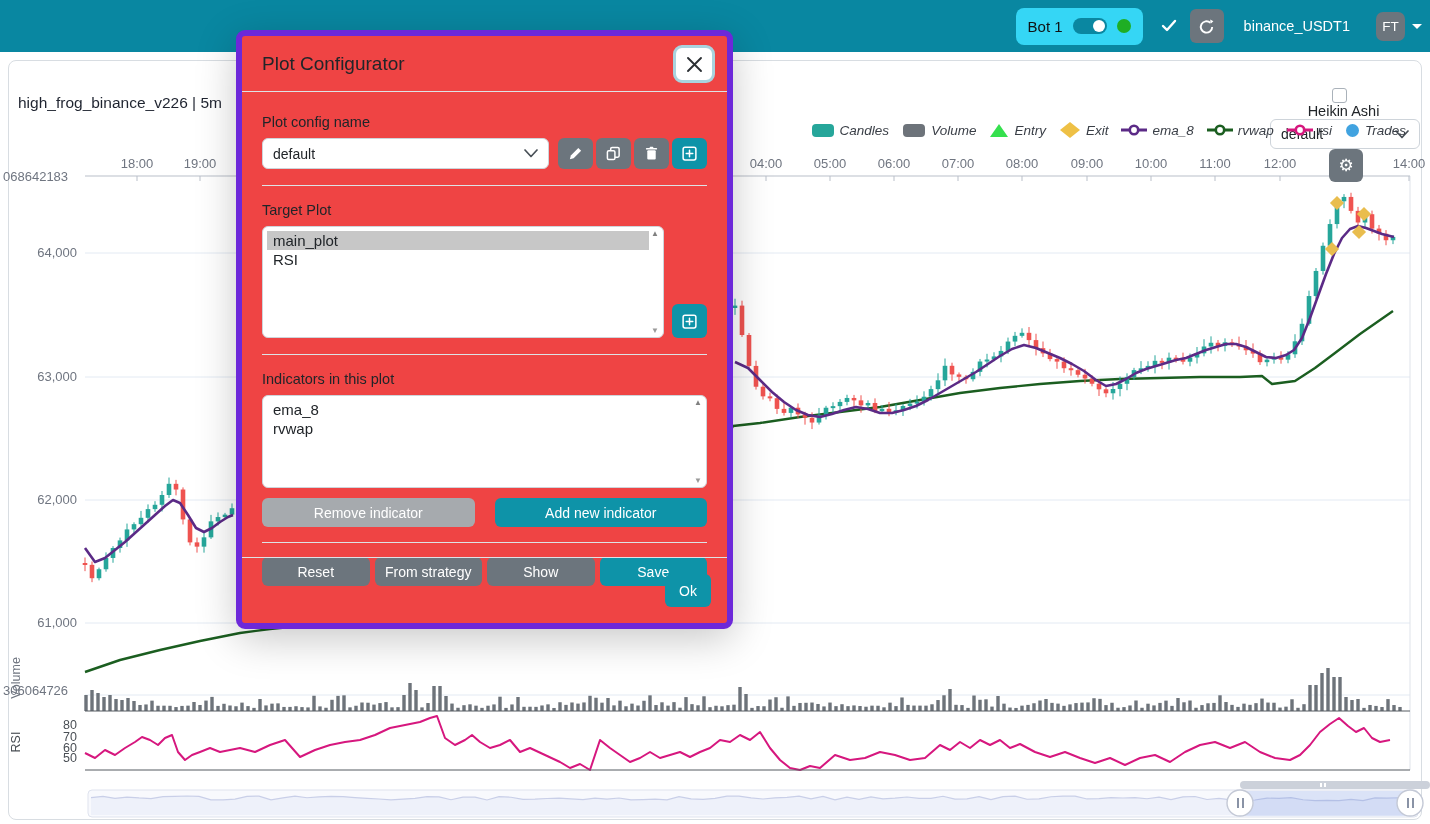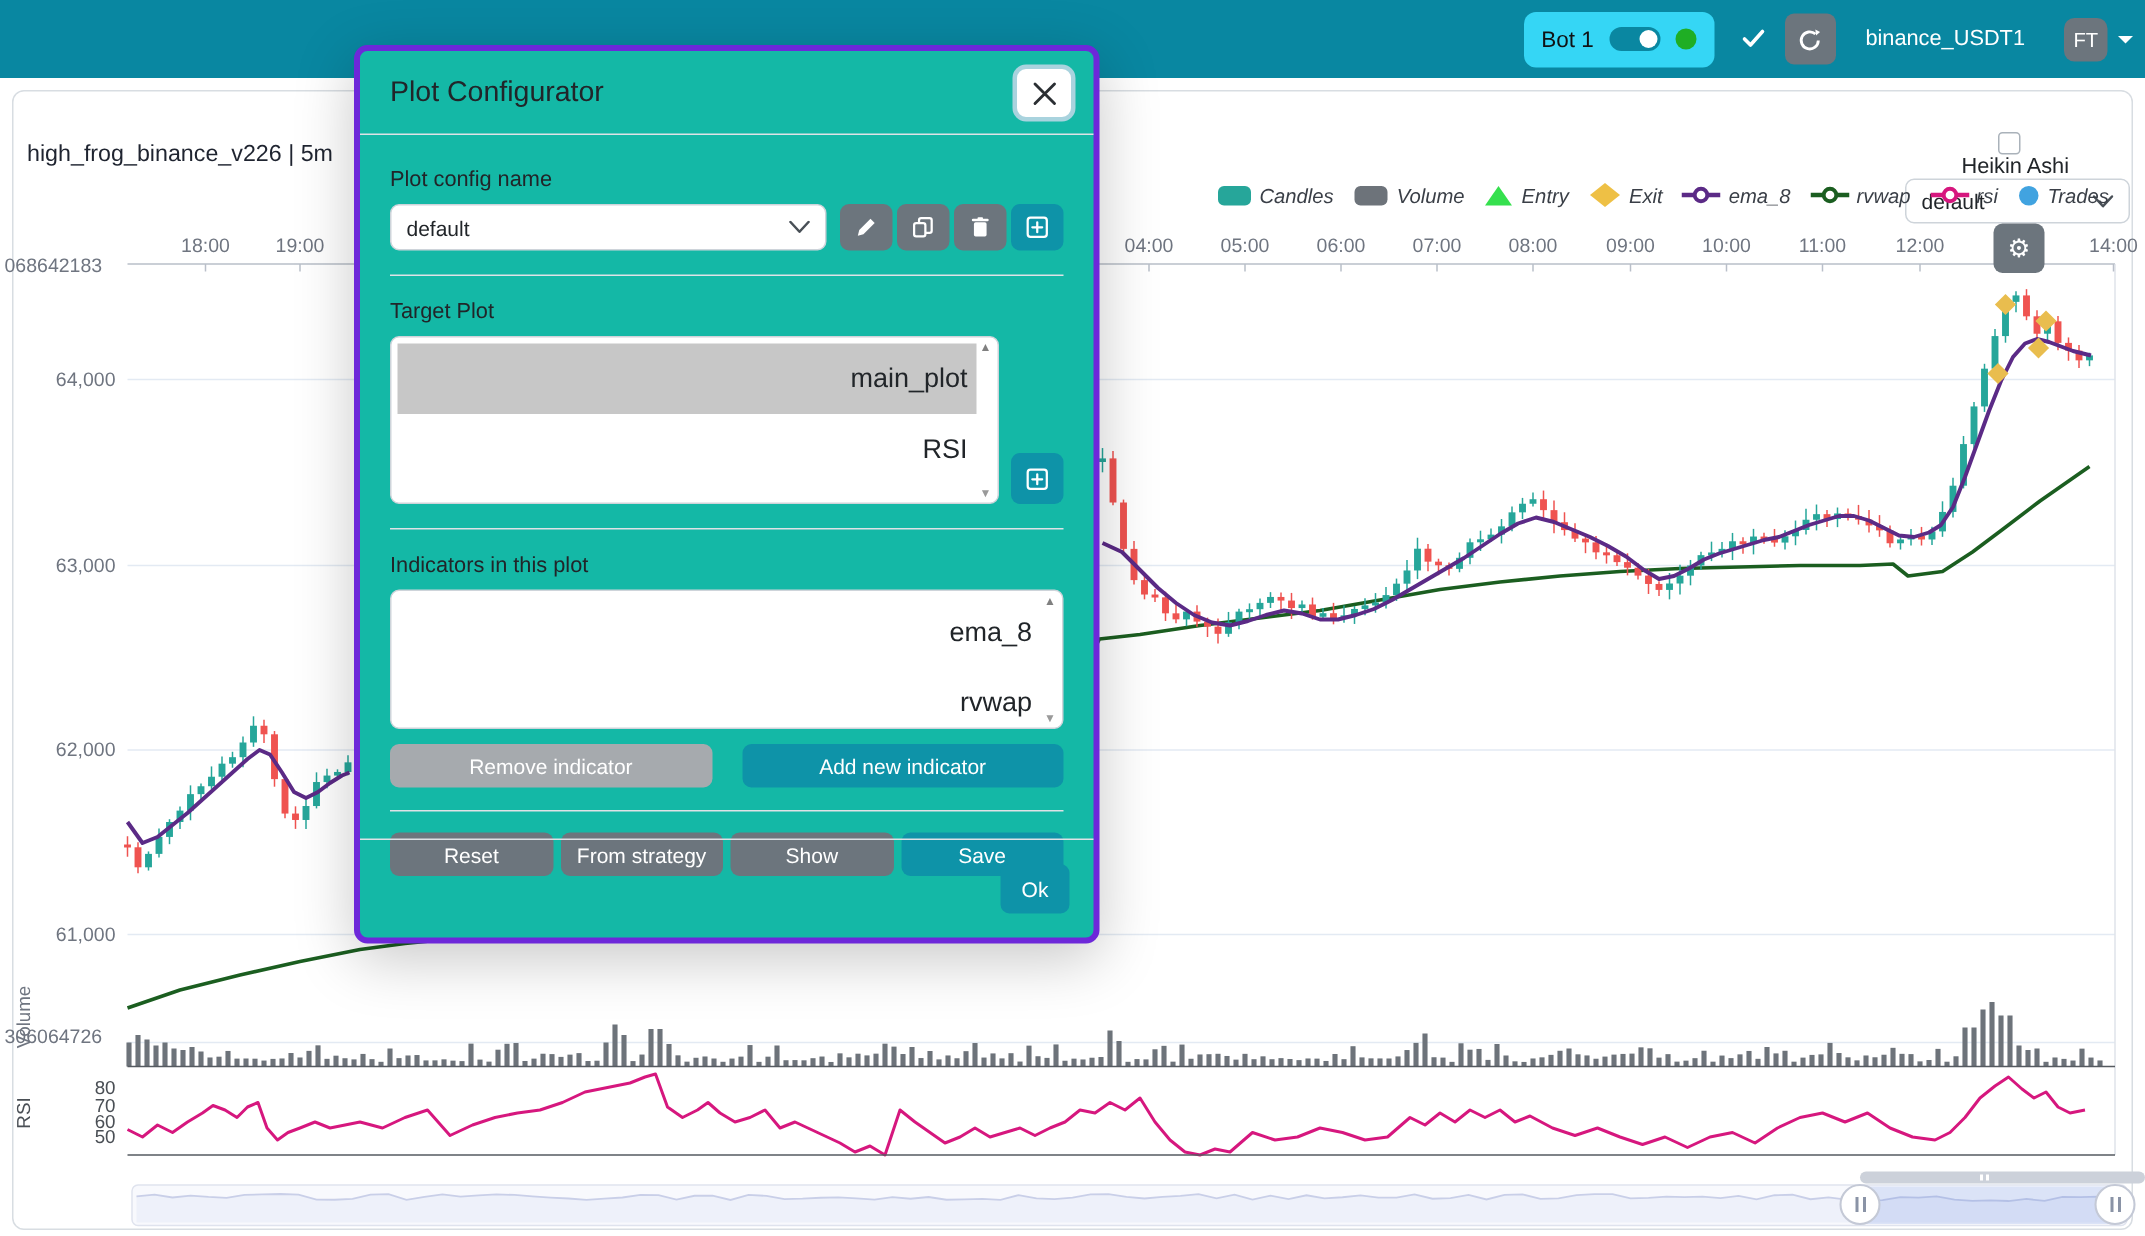--- a/index.html
+++ b/index.html
@@ -29,36 +29,36 @@
   .ha-check { width:15px; height:15px; border:1px solid #aab2ba; border-radius:3px; background:#fff; cursor:pointer; }
   .ha-label { margin-left:9px; font-size:14.5px; color:#212529; }
   .mini-select { margin-left:12px; width:150px; height:30px; border:1px solid #ced4da; border-radius:6px; background:#fff; display:flex; align-items:center; justify-content:space-between; padding:0 10px; font-size:14px; color:#212529; cursor:pointer; }
   .gear-btn { margin-left:14px; width:34px; height:33px; border:none; border-radius:6px; background:#6c757d; color:#fff; font-size:17px; display:flex; align-items:center; justify-content:center; cursor:pointer; }
 
   .legend { position:absolute; top:122px; right:24px; display:flex; align-items:center; gap:13px; z-index:3;font-style:italic; }
   .lg-item { display:flex; align-items:center; gap:5px; cursor:pointer; }
   .lg-item span.txt { font-size:13.5px; color:#3a3f47; }
 
   
-  .modal { position:absolute; left:236px; top:30px; width:497px; height:599px; background:#14b8a6; border:4px solid #6d28d9; border-radius:9px; box-shadow:0 10px 40px rgba(0,0,0,.22); z-index:50; }
+  .modal { position:absolute; left:236px; top:30px; width:497px; height:599px; background:#ef4444; border:6px solid #6d28d9; border-radius:9px; box-shadow:0 10px 40px rgba(0,0,0,.22); z-index:50; }
   .m-header { position:relative; height:56px; border-bottom:1px solid #dee2e6; display:flex; align-items:center; padding:0 20px; }
   .m-title { font-size:19px; color:#212529; font-weight:500; }
   .m-close { position:absolute; right:12px; top:9px; width:42px; height:38px; background:#fff; border:3px solid #a9d3de; border-radius:9px; display:flex; align-items:center; justify-content:center; cursor:pointer; }
   .m-body { padding:20px 20px 0 20px; }
   .m-label { font-size:14.5px; color:#212529; margin-bottom:8px; }
   .cfg-row { display:flex; align-items:center; gap:3px; }
   .sel { flex:1; height:31px; border:1px solid #ced4da; border-radius:6px; display:flex; align-items:center; justify-content:space-between; padding:0 10px; font-size:14px; color:#212529; margin-right:6px; cursor:pointer; background:#fff; }
   .ibtn { width:35px; height:31px; border:none; border-radius:6px; background:#6c757d; display:flex; align-items:center; justify-content:center; cursor:pointer; flex:none; }
   .ibtn.teal { background:#0e93a8; }
   .m-hr { border:none; border-top:1px solid #dee2e6; margin:16px 0; }
   .list-row { display:flex; align-items:flex-end; gap:8px; }
   .listbox { flex:1; border:1px solid #ced4da; border-radius:6px; background:#fff; position:relative; overflow:hidden; padding:4px 14px 4px 4px; }
   .listbox.h1 { height:112px; }
   .listbox.h2 { height:93px; }
-  .li { font-size:18px; color:#212529; padding:13px 6px; cursor:pointer; white-space:nowrap;text-align:right; }
+  .li { font-size:15px; color:#212529; padding:1px 6px; cursor:pointer; white-space:nowrap; }
   .li.sel-item { background:#c7c7c7; }
   .sbar { position:absolute; right:2px; top:2px; bottom:2px; width:12px; display:flex; flex-direction:column; justify-content:space-between; align-items:center; }
   .sbar .a { font-size:8px; color:#808080; line-height:9px; }
   .sbar .a.dn { color:#9a9a9a; }
   .btn { border:none; border-radius:6px; color:#fff; font-size:14px; height:29px; cursor:pointer; }
   .btn.gray { background:#6c757d; }
   .btn.dis { background:#a6aaae; }
   .btn.teal { background:#0e93a8; }
   .two-row { display:flex; gap:20px; margin-top:10px; }
   .two-row .btn { flex:1; }

